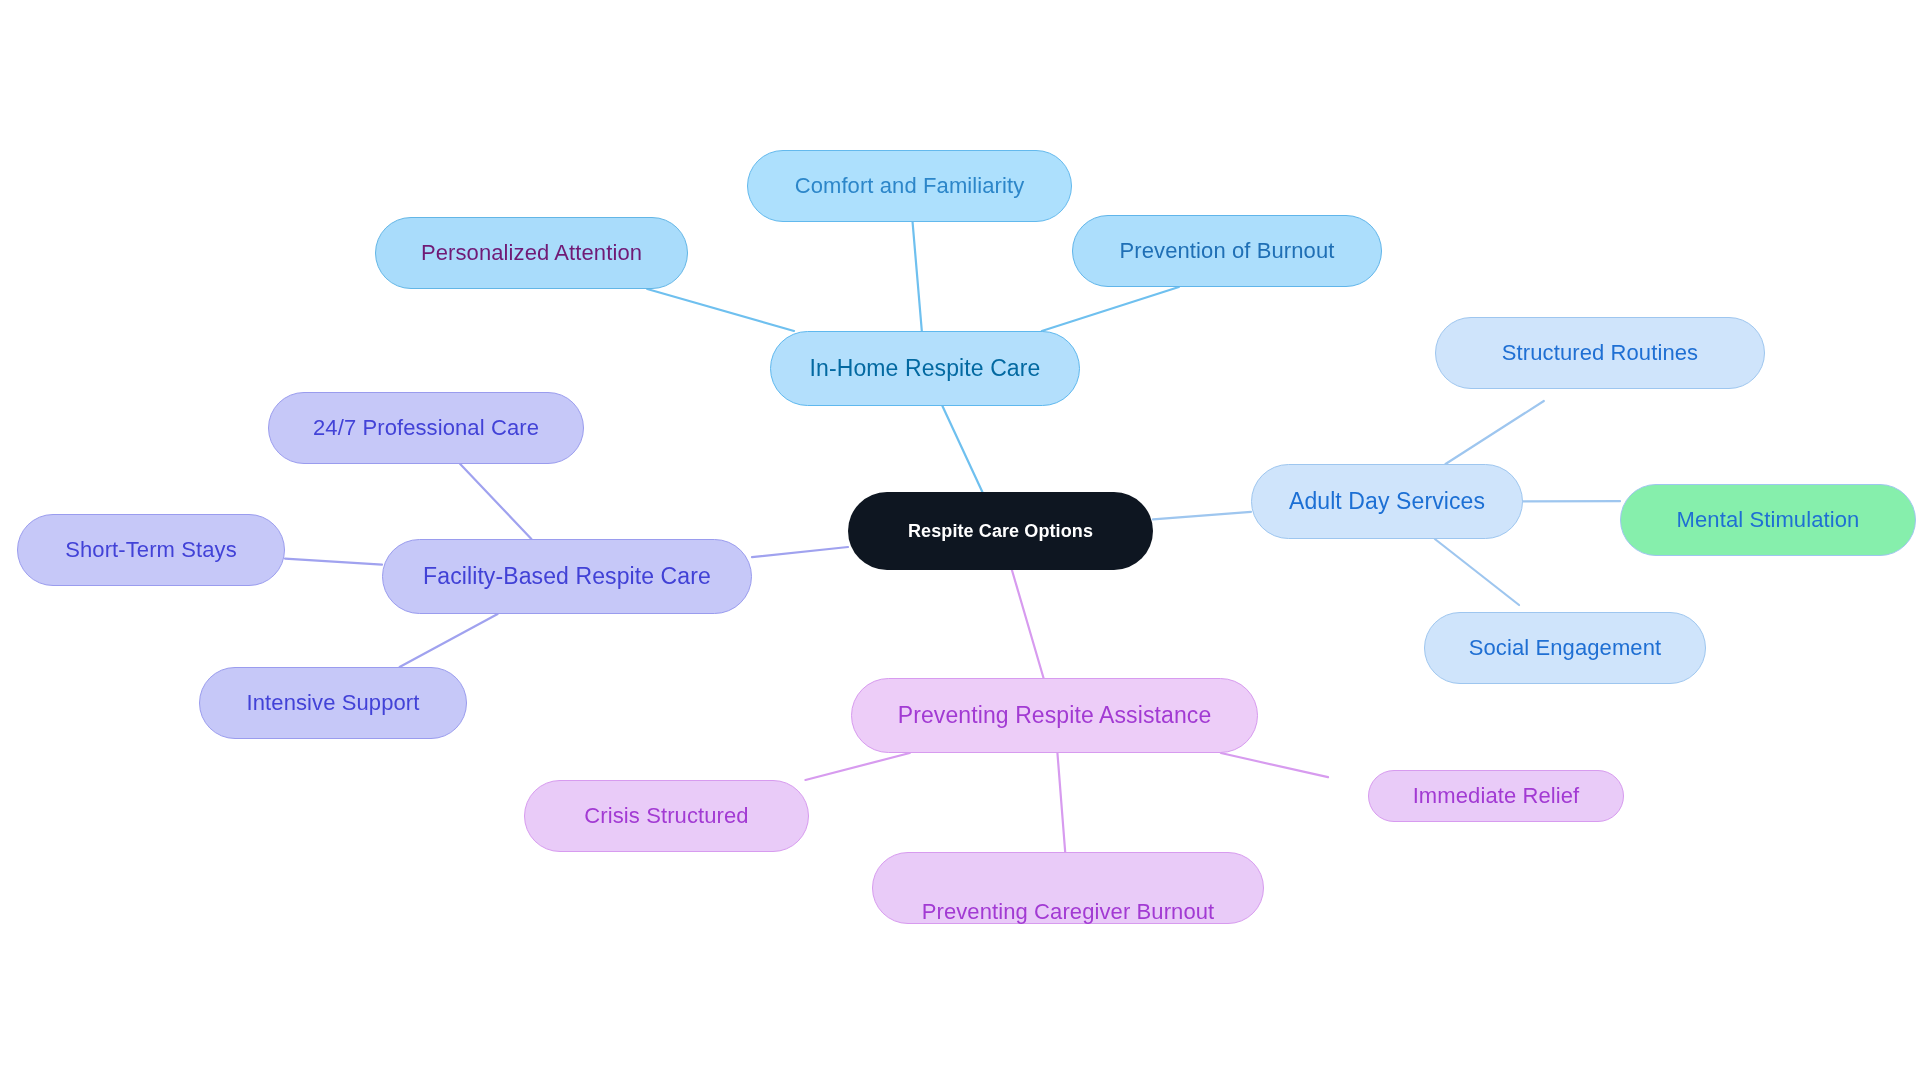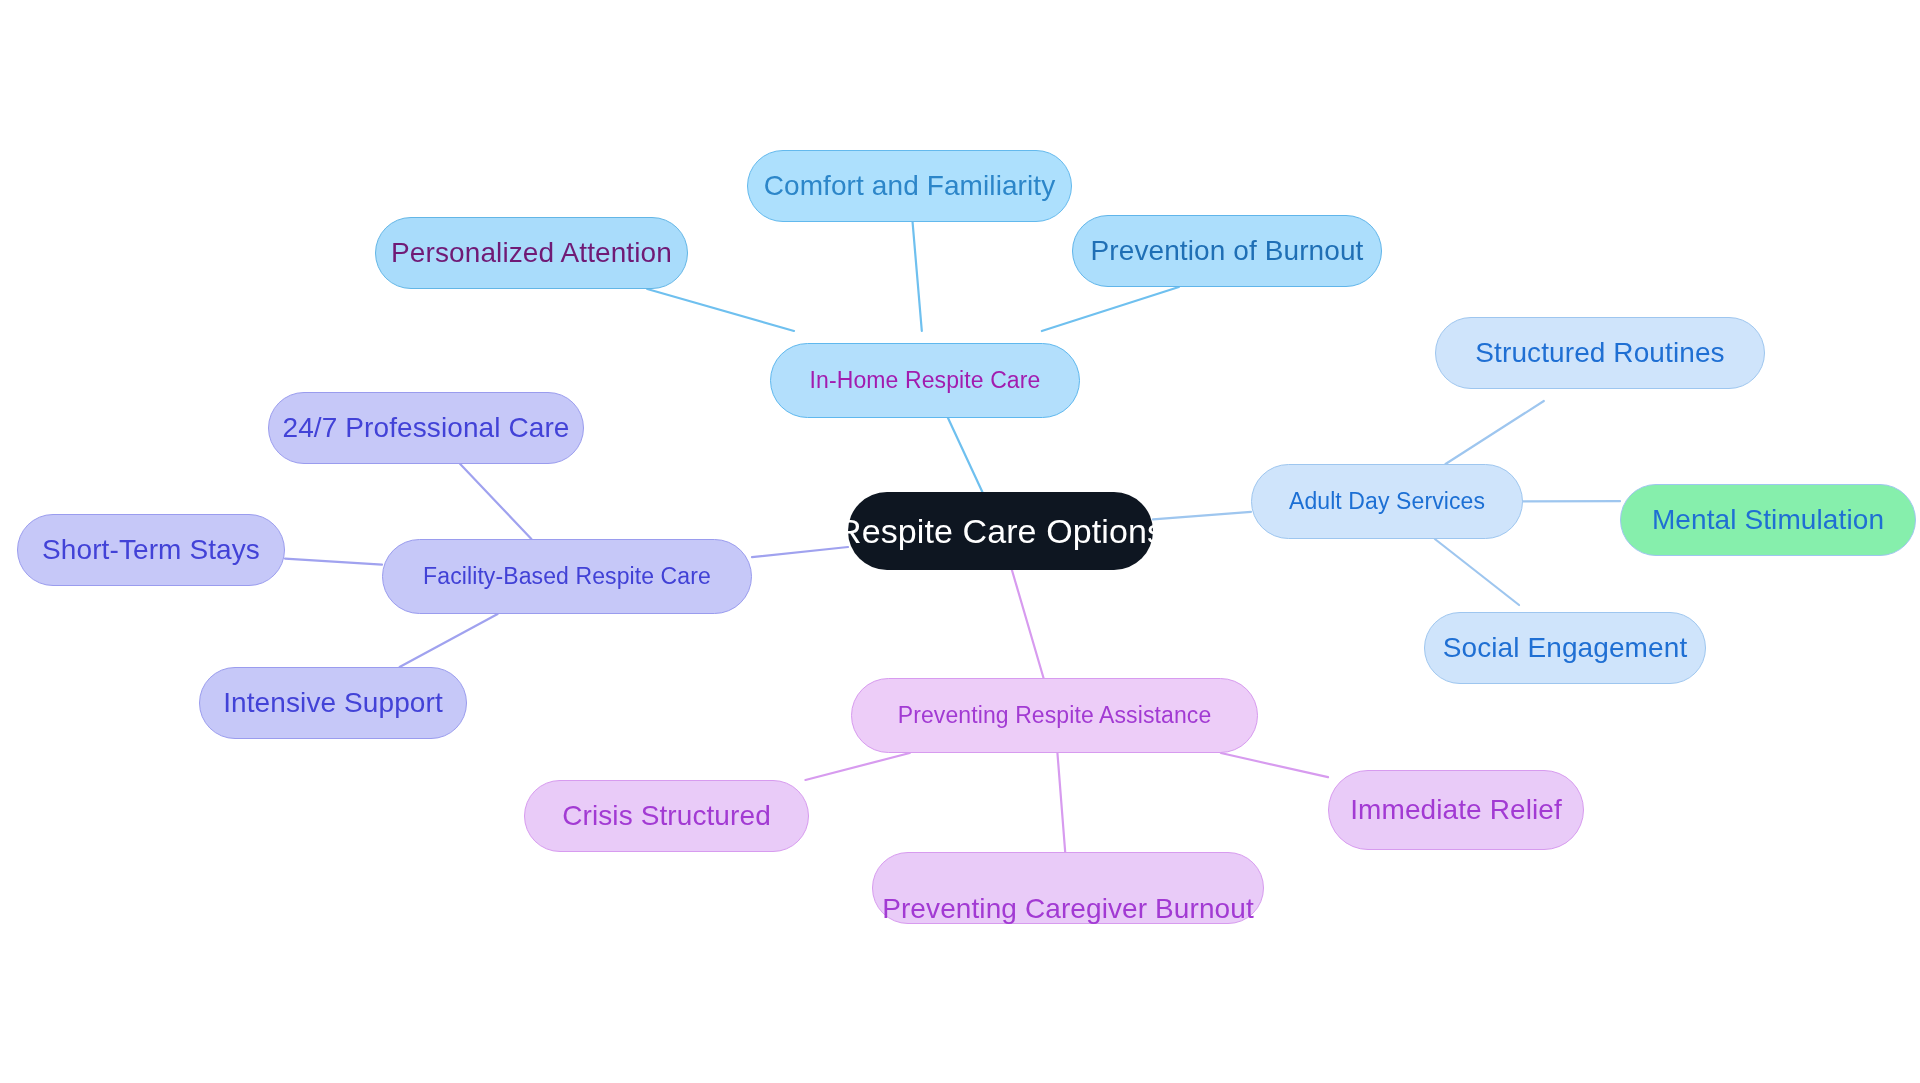--- a/index.html
+++ b/index.html
@@ -34,29 +34,29 @@
     justify-content: center;
     border-radius: 999px;
     border-style: solid;
     border-width: 1.5px;
     text-align: center;
     white-space: nowrap;
     letter-spacing: 0.1px;
   }
   .node.root {
     border-width: 0;
-    font-size: 34px;
-    font-weight: 400;
+    font-size: 18px;
+    font-weight: 700;
   }
   .node.branch {
     font-size: 23px;
     font-weight: 400;
   }
   .node.leaf {
-    font-size: 28px;
+    font-size: 22px;
     font-weight: 400;
   }
   .node-label {
     display: block;
     line-height: 1;
   }
 </style>
 </head>
 <body>
 
@@ -76,21 +76,21 @@
       <line x1="382" y1="564.7151442307693" x2="285" y2="558.5360576923077" stroke="#a0a2ef" stroke-width="2.2" stroke-linecap="round"></line>
       <line x1="497.6324110671937" y1="614" x2="399.59288537549406" y2="667" stroke="#a0a2ef" stroke-width="2.2" stroke-linecap="round"></line>
       <line x1="909.723880597015" y1="753" x2="805.4850746268656" y2="780" stroke="#d79bef" stroke-width="2.2" stroke-linecap="round"></line>
       <line x1="1057.4347826086957" y1="753" x2="1065.182608695652" y2="852" stroke="#d79bef" stroke-width="2.2" stroke-linecap="round"></line>
       <line x1="1220.867403314917" y1="753" x2="1328" y2="777.148194271482" stroke="#d79bef" stroke-width="2.2" stroke-linecap="round"></line>
     </svg>
   <div id="node-layer">
       <div class="node root" style="left: 848px; top: 492px; width: 305px; height: 78px; background: rgb(14, 22, 33); color: rgb(255, 255, 255); border-color: rgb(14, 22, 33);">
         <span class="node-label">Respite Care Options</span>
       </div>
-      <div class="node branch" style="left: 770px; top: 331px; width: 310px; height: 75px; background: rgb(179, 223, 252); color: #a21caf; border-color: rgb(95, 184, 238); margin-top: 12px;">
+      <div class="node branch" style="left: 770px; top: 331px; width: 310px; height: 75px; background: rgb(179, 223, 252); color: #0369a1; border-color: rgb(95, 184, 238);">
         <span class="node-label">In-Home Respite Care</span>
       </div>
       <div class="node leaf" style="left: 747px; top: 150px; width: 325px; height: 72px; background: rgb(173, 224, 253); color: rgb(44, 134, 201); border-color: rgb(99, 185, 237);">
         <span class="node-label">Comfort and Familiarity</span>
       </div>
       <div class="node leaf" style="left: 375px; top: 217px; width: 313px; height: 72px; background: rgb(169, 220, 251); color: #701a75; border-color: rgb(99, 182, 230);">
         <span class="node-label">Personalized Attention</span>
       </div>
       <div class="node leaf" style="left: 1072px; top: 215px; width: 310px; height: 72px; background: rgb(172, 222, 252); color: rgb(31, 111, 181); border-color: rgb(96, 181, 234);">
         <span class="node-label">Prevention of Burnout</span>
@@ -121,17 +121,17 @@
       </div>
       <div class="node branch" style="left: 851px; top: 678px; width: 407px; height: 75px; background: rgb(237, 205, 248); color: rgb(162, 58, 211); border-color: rgb(215, 155, 239);">
         <span class="node-label">Preventing Respite Assistance</span>
       </div>
       <div class="node leaf" style="left: 524px; top: 780px; width: 285px; height: 72px; background: rgb(233, 203, 248); color: rgb(162, 58, 211); border-color: rgb(215, 155, 239);">
         <span class="node-label">Crisis Structured</span>
       </div>
       <div class="node leaf" style="left: 872px; top: 852px; width: 392px; height: 72px; background: rgb(233, 203, 248); color: rgb(162, 58, 211); border-color: rgb(215, 155, 239); align-items: flex-end;">
         <span class="node-label">Preventing Caregiver Burnout</span>
       </div>
-      <div class="node leaf" style="left: 1328px; top: 770px; width: 256px; height: 80px; background: rgb(233, 203, 248); color: rgb(162, 58, 211); border-color: rgb(215, 155, 239);">
+      <div class="node leaf" style="left: 1368px; top: 770px; width: 256px; height: 52px; background: rgb(233, 203, 248); color: rgb(162, 58, 211); border-color: rgb(215, 155, 239);">
         <span class="node-label">Immediate Relief</span>
       </div>
     </div>
 </div>
 
 </body></html>

